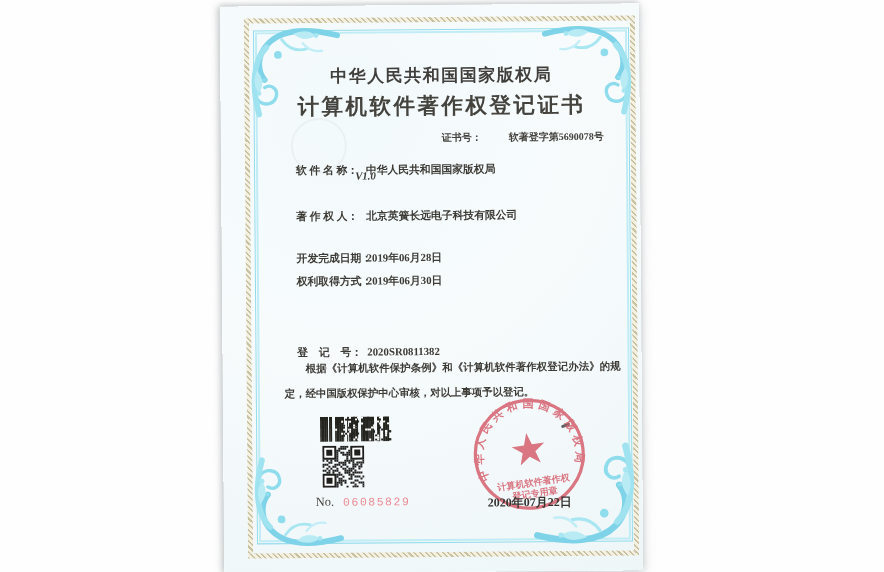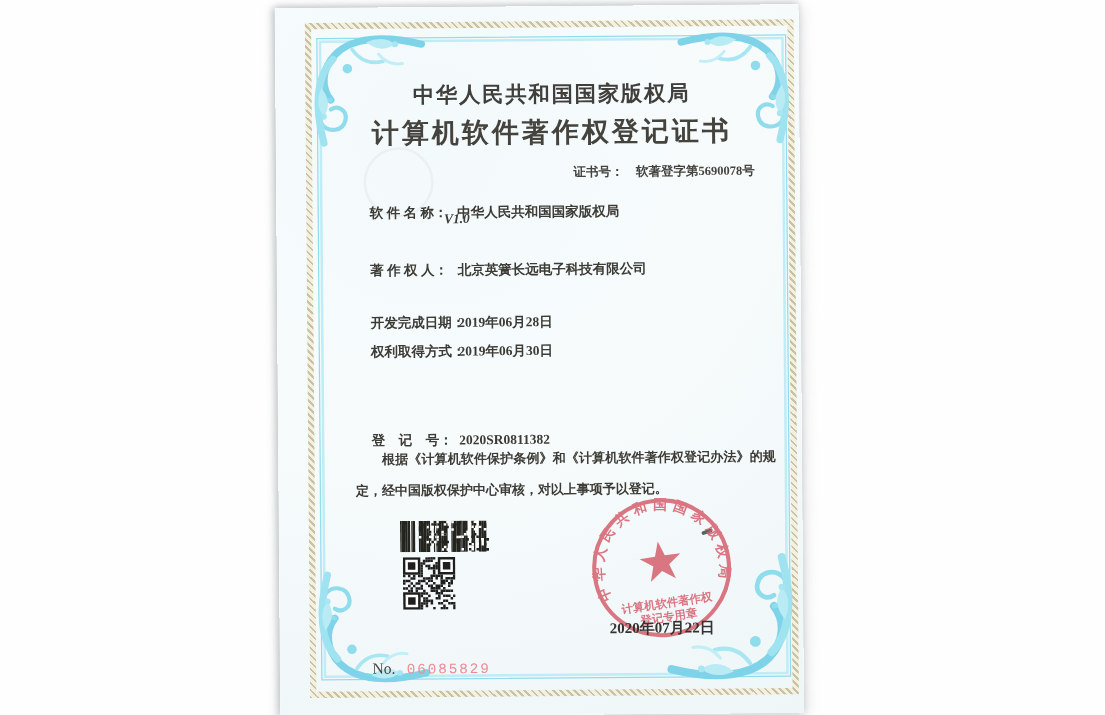--- a/index.html
+++ b/index.html
@@ -39,32 +39,32 @@
     position:absolute;left:33px;right:10px;top:59px;text-align:center;
     font-size:17px;font-weight:700;letter-spacing:1.5px;color:#413f3b;
   }
   .title2{
     position:absolute;left:33px;right:10px;top:86px;text-align:center;
     font-size:21.5px;font-weight:700;letter-spacing:2.5px;color:#45433e;
   }
   .certno{
     position:absolute;right:36px;top:126px;font-size:10px;color:#45433e;font-weight:600;
   }
-  .certno .lab{margin-right:10px;text-align:right;}
+  .certno .lab{margin-right:27px;text-align:right;}
   .row{position:absolute;left:64px;font-size:10.8px;font-weight:600;color:#3d3b36;white-space:pre;}
   .row .lab{display:inline-block;width:70px;}
   .v2{position:absolute;left:134px;font-size:10.8px;font-weight:600;color:#3d3b36;font-style:italic;}
   .statement{
     position:absolute;left:62px;top:350px;width:336px;margin:0;
     font-size:10.4px;font-weight:600;color:#3d3b36;line-height:25px;
     text-indent:21px;text-align:justify;
   }
   .barcode{position:absolute;left:97px;top:411px;width:72px;height:25px;}
   .qr{position:absolute;left:99px;top:440px;width:42px;height:42px;}
-  .serial{position:absolute;left:74px;top:489px;font-size:12.5px;color:#4a4741;margin-top:33px;}
+  .serial{position:absolute;left:92px;top:489px;font-size:12.5px;color:#4a4741;}
   .serial .num{
     margin-left:9px;color:#ec8b95;letter-spacing:1.5px;
     font-family:"Liberation Mono","DejaVu Sans Mono",monospace;font-size:11.5px;
   }
   .seal{position:absolute;left:245px;top:389px;width:122px;height:122px;opacity:.85;}
   .issue-date{position:absolute;left:264px;top:490px;font-size:12px;font-weight:600;color:#343330;}
   .watermark{
     position:absolute;left:70px;top:112px;width:52px;height:52px;border-radius:50%;
     border:2px solid #9aa4a8;opacity:.10;
   }

